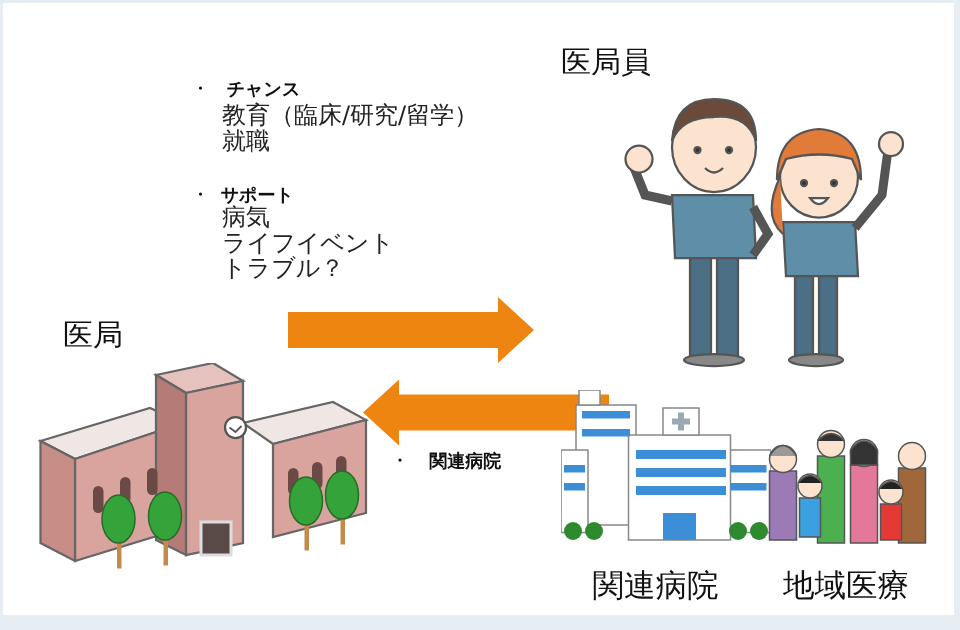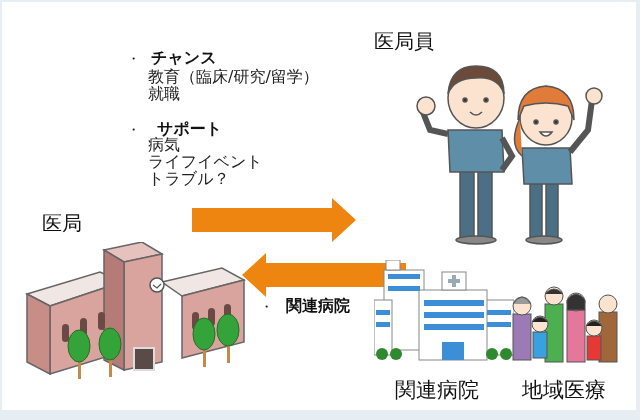--- a/index.html
+++ b/index.html
@@ -1,19 +1,19 @@
 <!DOCTYPE html>
 <html><head>
 <meta charset="utf-8">
 <style>
   html,body{margin:0;padding:0;}
   body{width:640px;height:420px;background:#e6edf3;position:relative;overflow:hidden;font-family:"DejaVu Sans","Liberation Sans",sans-serif;}
   .slide{position:absolute;left:2px;top:2px;width:634px;height:408px;background:#ffffff;}
   .abs{position:absolute;}
-  .bullet-title{font-weight:bold;font-size:16px;color:#111;}
+  .bullet-title{font-weight:bold;font-size:12px;color:#111;}
   .bullet-dot{font-size:13px;color:#111;}
   .sub{font-size:16px;color:#222;line-height:17px;}
   .label-big{font-size:20px;color:#111;}
   .label-mid{font-size:21px;color:#111;}
 </style>
 </head>
 <body>
 
 <div class="slide">
 
@@ -21,21 +21,21 @@
     <span class="bullet-dot">・</span>
     <span class="bullet-title" style="margin-left:6px;">チャンス</span>
   </div>
   <div class="abs sub" style="left:146px;top:66px;">
     <div>教育（臨床/研究/留学）</div>
     <div>就職</div>
   </div>
 
   <div class="abs" style="left:125px;top:117px;">
     <span class="bullet-dot">・</span>
-    <span class="bullet-title" style="margin-left:12px;">サポート</span>
+    <span class="bullet-title" style="margin-left:2px;">サポート</span>
   </div>
   <div class="abs sub" style="left:146px;top:136px;font-family:Liberation Mono, monospace;">
     <div>病気</div>
     <div>ライフイベント</div>
     <div>トラブル？</div>
   </div>
 
   <div class="abs label-big" style="left:40px;top:208px;">医局</div>
   <div class="abs label-big" style="left:372px;top:26px;">医局員</div>
   <div class="abs label-mid" style="left:393px;top:374px;">関連病院</div>

